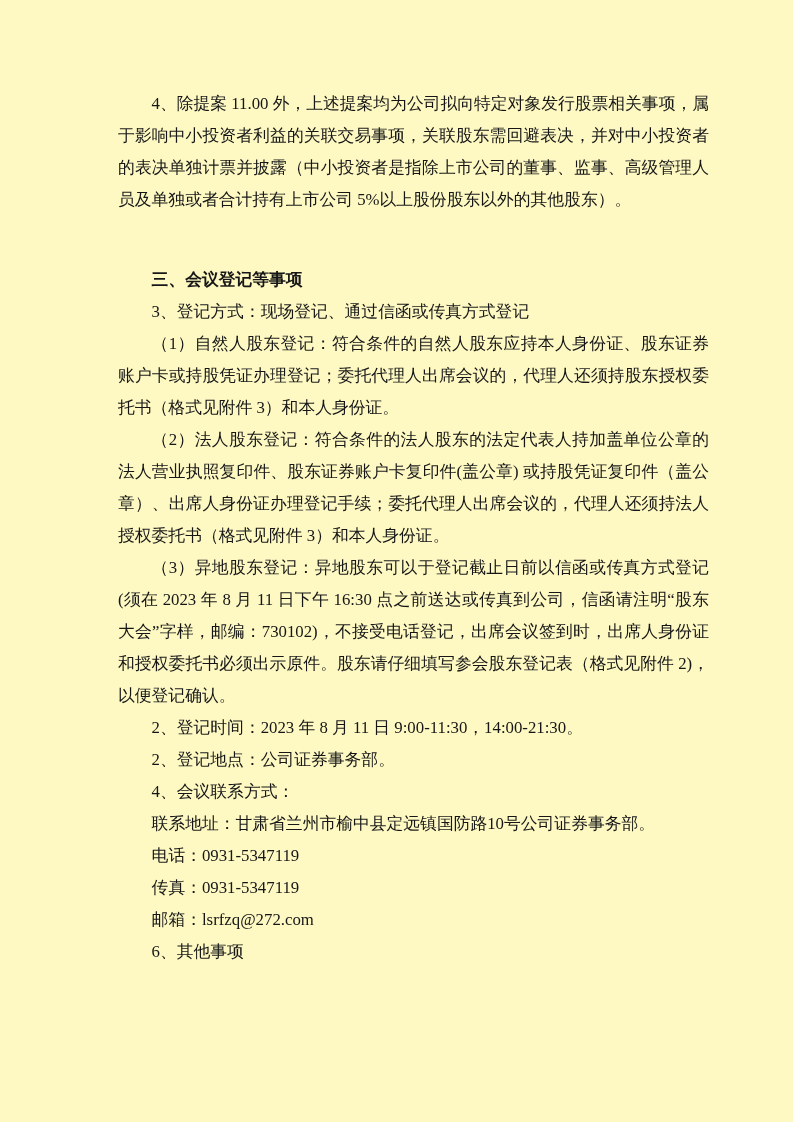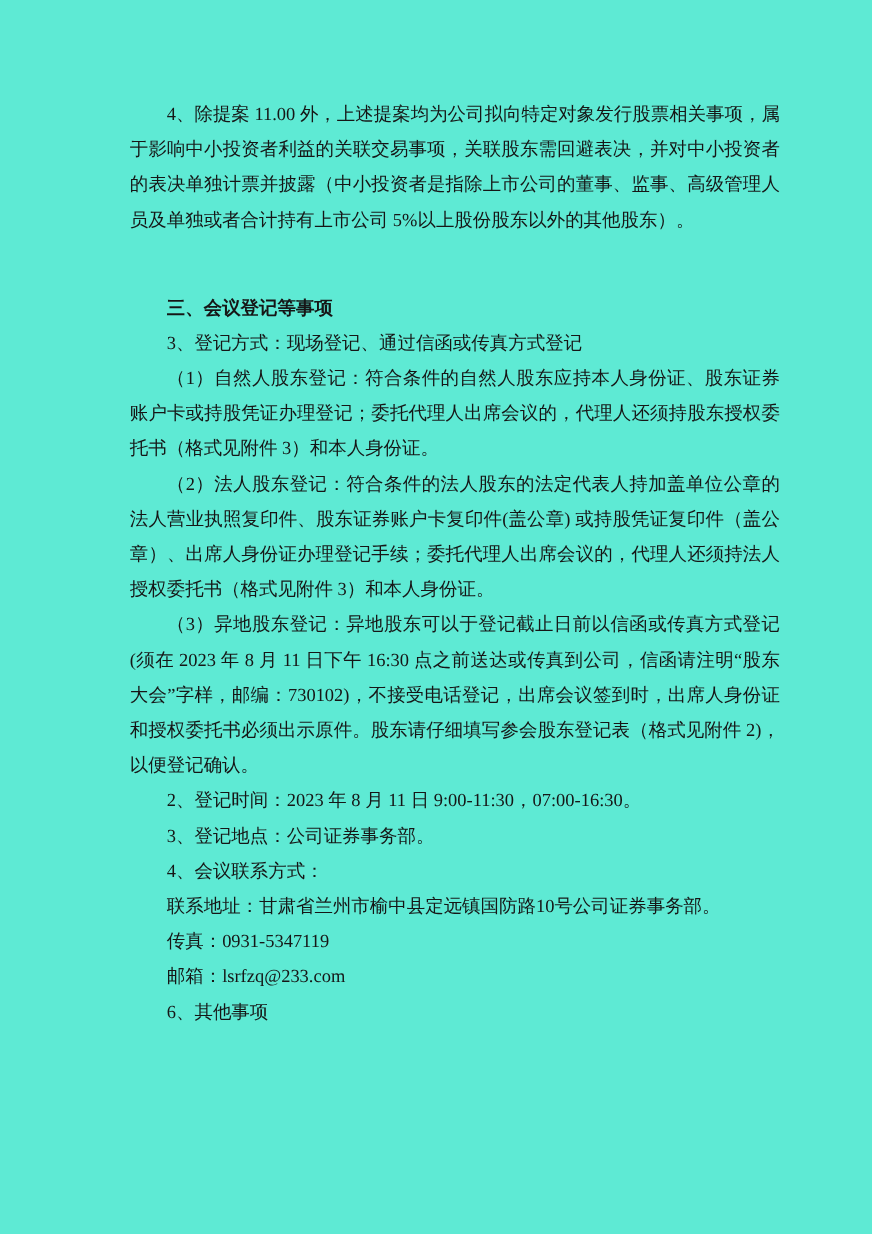--- a/index.html
+++ b/index.html
@@ -5,21 +5,21 @@
   html, body {
     margin: 0;
     padding: 0;
     background: #ffffff;
   }
   .page {
     position: relative;
     width: 793px;
     height: 1122px;
     box-sizing: border-box;
-    background: #5eead4;
+    background: #fef9c3;
     padding: 88px 84px 0 118px;
     font-family: "Liberation Serif", "DejaVu Serif", serif;
     font-size: 16.8px;
     line-height: 32px;
     color: #161616;
     overflow: hidden;
   }
   .para {
     margin: 0;
     text-indent: 2em;
@@ -34,20 +34,21 @@
 </head>
 <body>
 
 <div class="page">
   <p class="para">4、除提案 11.00 外，上述提案均为公司拟向特定对象发行股票相关事项，属于影响中小投资者利益的关联交易事项，关联股东需回避表决，并对中小投资者的表决单独计票并披露（中小投资者是指除上市公司的董事、监事、高级管理人员及单独或者合计持有上市公司 5%以上股份股东以外的其他股东）。</p>
   <p class="para heading">三、会议登记等事项</p>
   <p class="para">3、登记方式：现场登记、通过信函或传真方式登记</p>
   <p class="para">（1）自然人股东登记：符合条件的自然人股东应持本人身份证、股东证券账户卡或持股凭证办理登记；委托代理人出席会议的，代理人还须持股东授权委托书（格式见附件 3）和本人身份证。</p>
   <p class="para">（2）法人股东登记：符合条件的法人股东的法定代表人持加盖单位公章的法人营业执照复印件、股东证券账户卡复印件(盖公章) 或持股凭证复印件（盖公章）、出席人身份证办理登记手续；委托代理人出席会议的，代理人还须持法人授权委托书（格式见附件 3）和本人身份证。</p>
   <p class="para">（3）异地股东登记：异地股东可以于登记截止日前以信函或传真方式登记(须在 2023 年 8 月 11 日下午 16:30 点之前送达或传真到公司，信函请注明“股东大会”字样，邮编：730102)，不接受电话登记，出席会议签到时，出席人身份证和授权委托书必须出示原件。股东请仔细填写参会股东登记表（格式见附件 2)，以便登记确认。</p>
-  <p class="para">2、登记时间：2023 年 8 月 11 日 9:00-11:30，07:00-16:30。</p>
-  <p class="para">3、登记地点：公司证券事务部。</p>
+  <p class="para">2、登记时间：2023 年 8 月 11 日 9:00-11:30，14:00-21:30。</p>
+  <p class="para">2、登记地点：公司证券事务部。</p>
   <p class="para">4、会议联系方式：</p>
   <p class="para">联系地址：甘肃省兰州市榆中县定远镇国防路10号公司证券事务部。</p>
+  <p class="para">电话：0931-5347119</p>
   <p class="para">传真：0931-5347119</p>
-  <p class="para">邮箱：lsrfzq@233.com</p>
+  <p class="para">邮箱：lsrfzq@272.com</p>
   <p class="para">6、其他事项</p>
 </div>
 
 </body></html>

